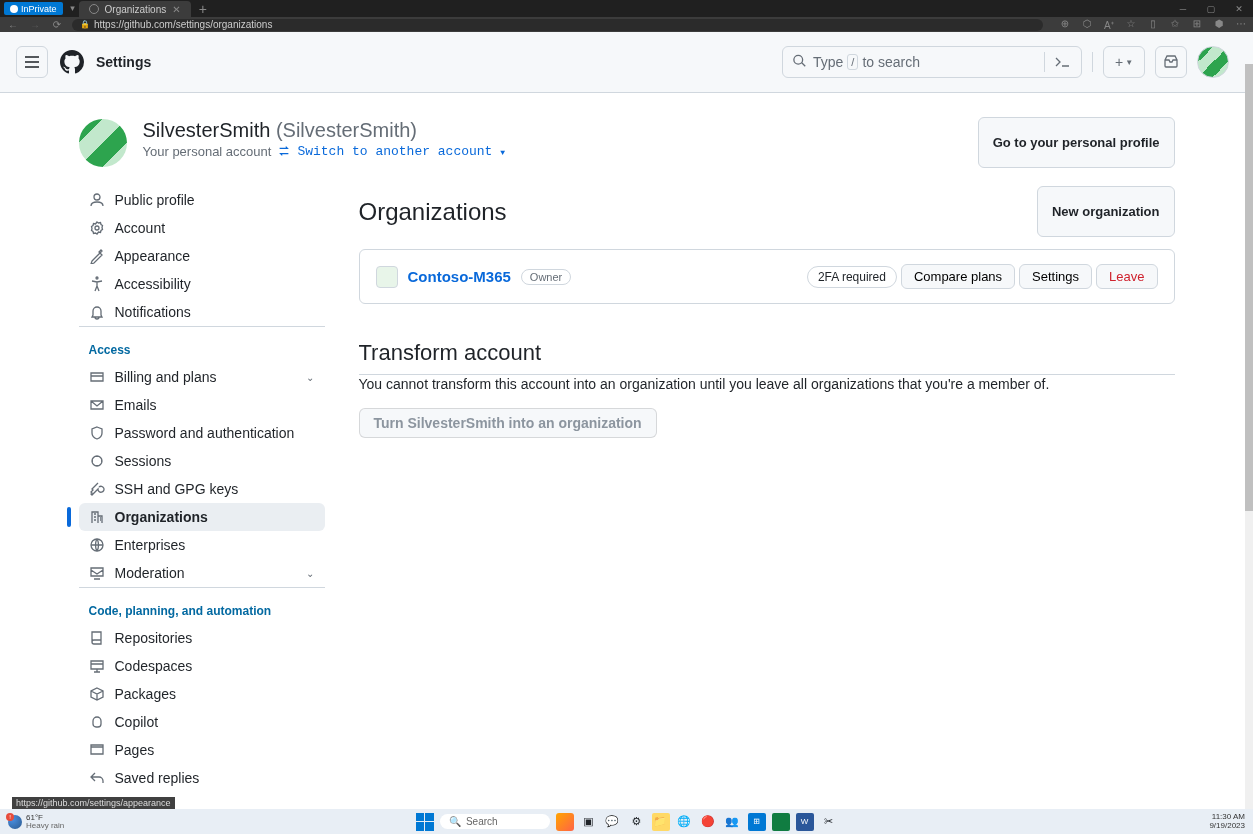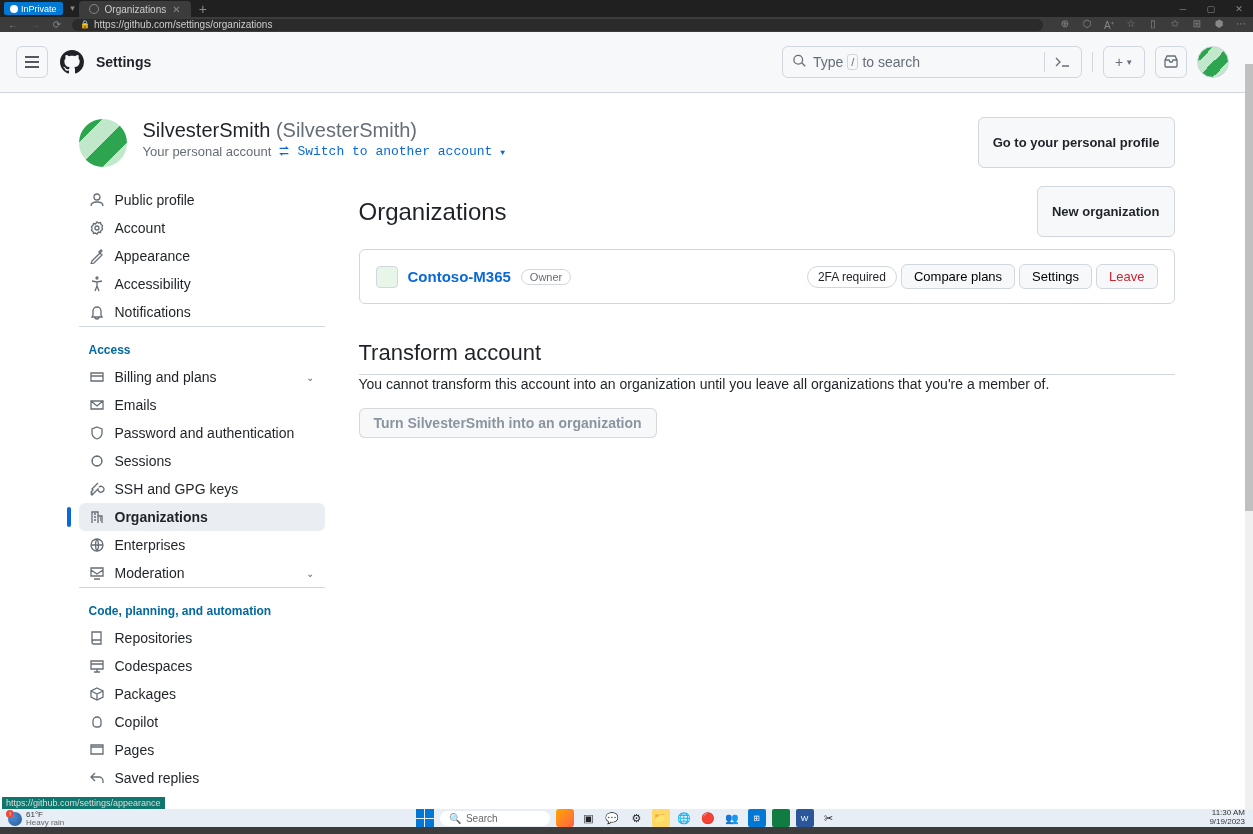--- a/index.html
+++ b/index.html
@@ -72,24 +72,24 @@
 .org-name { color: #0969da; font-weight: 600; font-size: 15px; }
 .badge { border: 1px solid #d0d7de; border-radius: 10px; padding: 1px 8px; font-size: 11px; color: #656d76; }
 .org-actions { margin-left: auto; display: flex; gap: 4px; align-items: center; }
 .pill { border: 1px solid #d0d7de; border-radius: 14px; padding: 3px 10px; font-size: 12px; }
 .btn-small { border: 1px solid #d0d7de; background: #f6f8fa; border-radius: 6px; padding: 4px 12px; font-size: 13px; cursor: pointer; }
 .btn-danger { color: #cf222e; }
 .section-title { font-size: 22px; font-weight: 400; margin-top: 36px; padding-bottom: 8px; border-bottom: 1px solid #d0d7de; margin-bottom: 1px; }
 .desc-text { color: #1f2328; font-size: 14px; margin-bottom: 16px; }
 .btn-disabled { border: 1px solid rgba(31,35,40,0.15); background: #f6f8fa; border-radius: 6px; padding: 6px 14px; font-size: 14px; font-weight: 600; color: #8c959f; cursor: not-allowed; }
 
-.status-hover { position: absolute; bottom: 0; left: 2px; background: #0f766e; color: #ddd; font-size: 9px; padding: 1px 4px; z-index: 10; }
-
-
-.taskbar { height: 18px; background: #e8eef5; display: flex; align-items: flex-end; padding: 0 8px; font-size: 10px; position: relative; }
+.status-hover { position: absolute; bottom: 0; left: 12px; background: #404040; color: #ddd; font-size: 9px; padding: 1px 4px; z-index: 10; }
+
+
+.taskbar { height: 25px; background: #e8eef5; display: flex; align-items: center; padding: 0 8px; font-size: 10px; position: relative; }
 .weather { display: flex; align-items: center; gap: 4px; }
 .weather-icon { width: 14px; height: 14px; background: radial-gradient(circle at 30% 30%, #4a90e2, #2c5a8f); border-radius: 50%; position: relative; }
 .weather-badge { position: absolute; top: -2px; left: -2px; width: 8px; height: 8px; background: #e74c3c; border-radius: 50%; color: #fff; font-size: 6px; display: flex; align-items: center; justify-content: center; }
 .weather-text { font-size: 8px; line-height: 1; color: #333; }
 .taskbar-center { position: absolute; left: 50%; transform: translateX(-50%); display: flex; align-items: center; gap: 6px; }
 .start-btn { width: 18px; height: 18px; display: grid; grid-template-columns: 1fr 1fr; grid-template-rows: 1fr 1fr; gap: 1px; }
 .start-btn div { background: #0078d4; }
 .task-search { background: #fff; border-radius: 12px; padding: 2px 10px; width: 110px; display: flex; align-items: center; gap: 4px; color: #666; font-size: 10px; }
 .task-icon { width: 18px; height: 18px; border-radius: 3px; display: flex; align-items: center; justify-content: center; font-size: 11px; }
 .task-widgets { width: 18px; height: 18px; background: linear-gradient(135deg, #ffa500, #ff6347); border-radius: 3px; }

